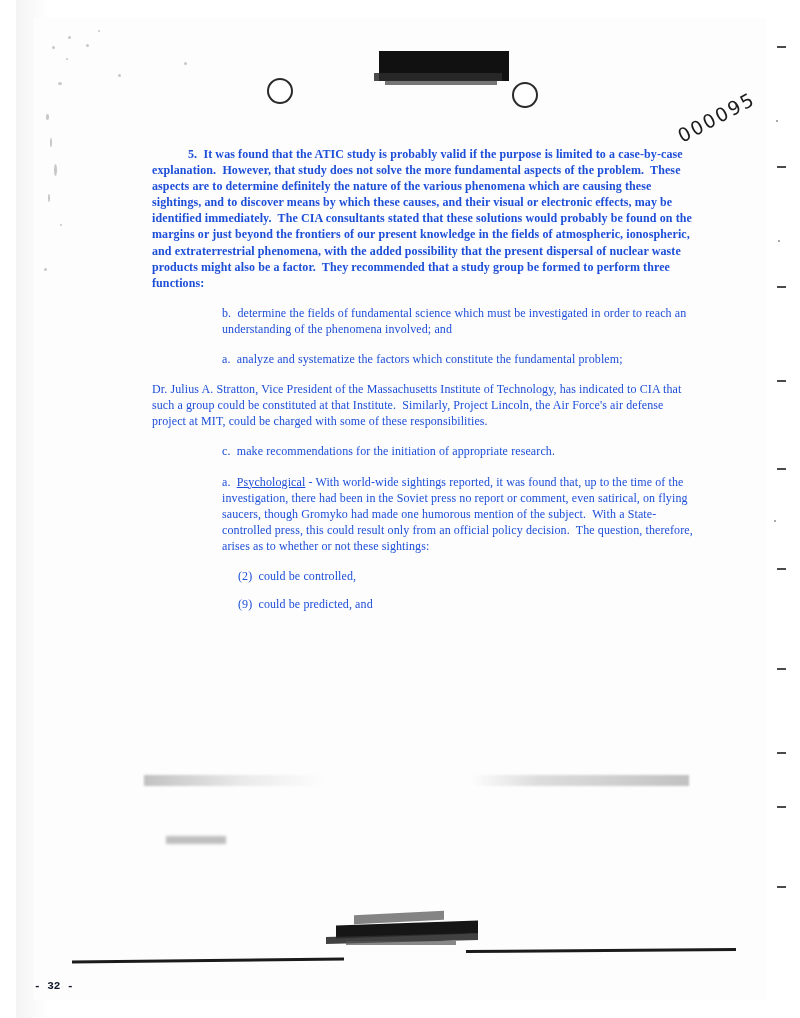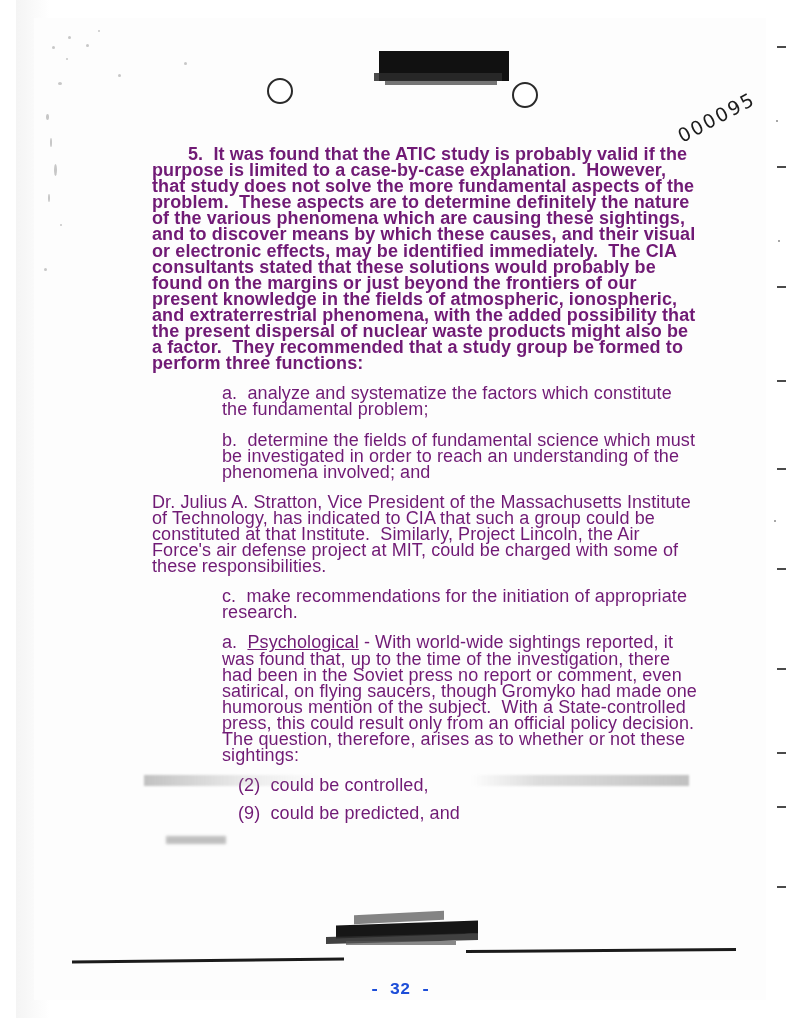--- a/index.html
+++ b/index.html
@@ -98,24 +98,24 @@
     transform: rotate(-28deg);
     white-space: nowrap;
   }
 
   
   .body-text {
     position: absolute;
     left: 118px;
     top: 128px;
     width: 548px;
-    font-family: Liberation Sans, sans-serif;
-    font-size: 18px;
+    font-family: Liberation Serif, serif;
+    font-size: 12px;
     line-height: 16.1px;
-    color: #701a75;
+    color: #1d4ed8;
     letter-spacing: .1px;
     font-weight: 700;
   }
   .para {
     margin: 0 0 14px 0;
     white-space: pre-wrap;
   }
   .para.indent-1 { padding-left: 0; text-indent: 36px; }
   .para.sub {
     padding-left: 70px;
@@ -199,24 +199,24 @@
     background: #1b1b1b;
     height: 3px;
   }
   .rule.left { left: 38px; top: 941px; width: 272px; transform: rotate(-0.6deg); }
   .rule.right { left: 432px; top: 931px; width: 270px; transform: rotate(-0.4deg); }
 
   .page-number {
     position: absolute;
     left: 0; right: 0;
     top: 962px;
-    text-align: center;
+    text-align: left;
     font-family: "Liberation Mono", monospace;
-    font-size: 17px;
-    color: #1d4ed8;
+    font-size: 11px;
+    color: #0f172a;
     font-weight: 700;
   }
 
   
   .tick {
     position: absolute;
     right: 14px;
     width: 9px;
     height: 2px;
     background: #4a4a4a;
@@ -253,22 +253,22 @@
 
     <div class="redaction-top"></div>
 
     <div class="punch left"></div>
     <div class="punch right"></div>
 
     <div class="handwritten-id">000095</div>
 
     <div class="body-text">
       <p class="para indent-1">5.  It was found that the ATIC study is probably valid if the purpose is limited to a case-by-case explanation.  However, that study does not solve the more fundamental aspects of the problem.  These aspects are to determine definitely the nature of the various phenomena which are causing these sightings, and to discover means by which these causes, and their visual or electronic effects, may be identified immediately.  The CIA consultants stated that these solutions would probably be found on the margins or just beyond the frontiers of our present knowledge in the fields of atmospheric, ionospheric, and extraterrestrial phenomena, with the added possibility that the present dispersal of nuclear waste products might also be a factor.  They recommended that a study group be formed to perform three functions:</p>
+      <p class="para sub">b.  determine the fields of fundamental science which must be investigated in order to reach an understanding of the phenomena involved; and</p>
       <p class="para sub">a.  analyze and systematize the factors which constitute the fundamental problem;</p>
-      <p class="para sub">b.  determine the fields of fundamental science which must be investigated in order to reach an understanding of the phenomena involved; and</p>
       <p class="para flush lighter">Dr. Julius A. Stratton, Vice President of the Massachusetts Institute of Technology, has indicated to CIA that such a group could be constituted at that Institute.  Similarly, Project Lincoln, the Air Force's air defense project at MIT, could be charged with some of these responsibilities.</p>
       <p class="para sub">c.  make recommendations for the initiation of appropriate research.</p>
       <p class="para sub"><span>a.  </span><u>Psychological</u><span> - With world-wide sightings reported, it was found that, up to the time of the investigation, there had been in the Soviet press no report or comment, even satirical, on flying saucers, though Gromyko had made one humorous mention of the subject.  With a State-controlled press, this could result only from an official policy decision.  The question, therefore, arises as to whether or not these sightings:</span></p>
       <p class="para list">(2)  could be controlled,</p>
       <p class="para list">(9)  could be predicted, and</p>
     </div>
 
     <div class="smudge-line"></div>
     <div class="smudge-line2"></div>
 

